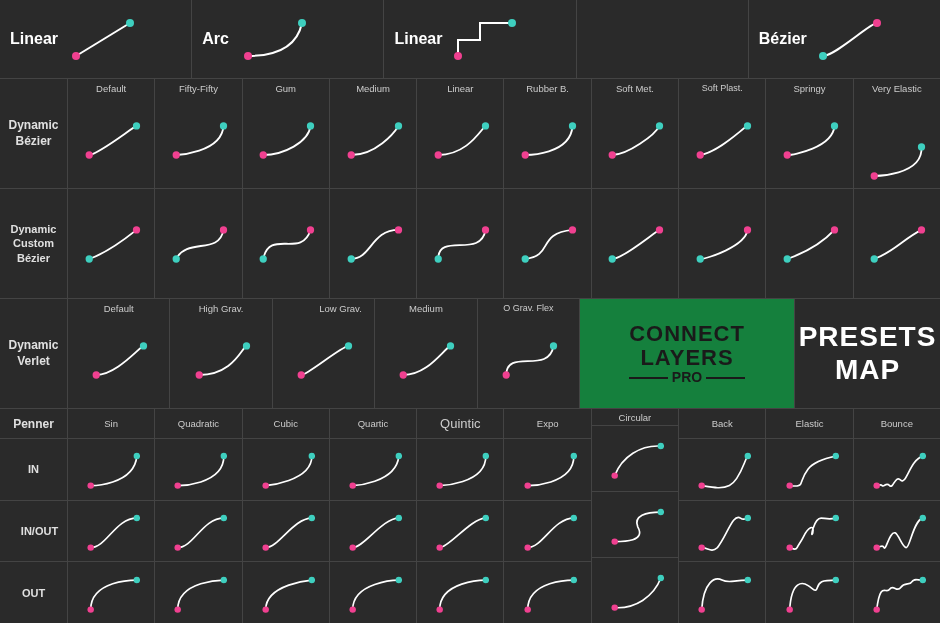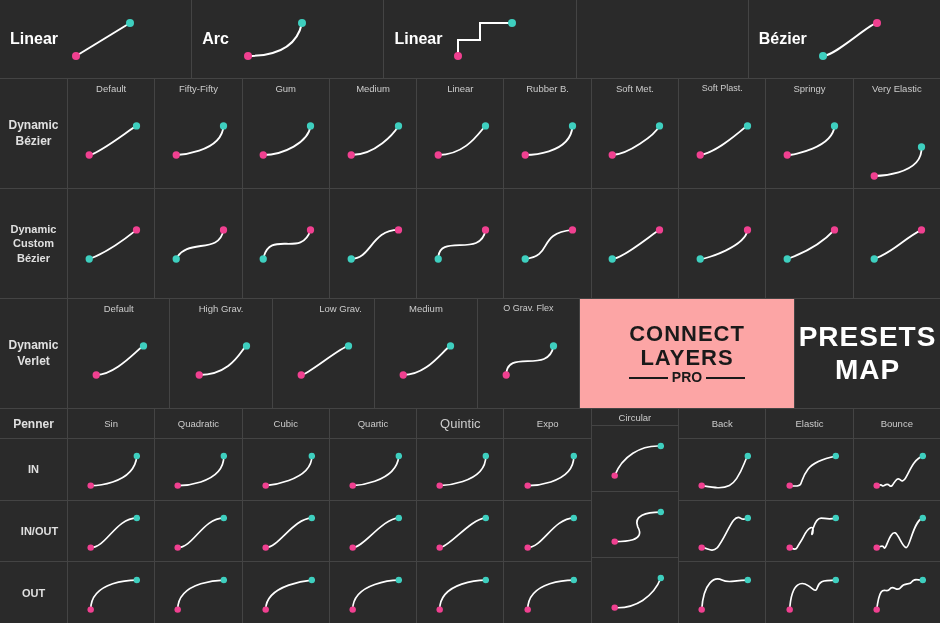--- a/index.html
+++ b/index.html
@@ -311,21 +311,21 @@
       <div style="font-size:9px;color:#ccc;margin-bottom:2px;">O Grav. Flex</div>
       <div style="flex:1;display:flex;align-items:center;justify-content:center;">
         <svg viewBox="0 0 65 55" width="65" height="50">
           <path d="M8,44 C8,14 55,44 60,12" class="curve-line"></path>
           <circle cx="8" cy="44" r="4" class="dot-pink"></circle>
             <circle cx="60" cy="12" r="4" class="dot-teal"></circle>
         </svg>
       </div>
     </div>
 
-    <div style="display:flex;align-items:center;justify-content:center;background:#fca5a5;flex:0 0 215px;border-right:1px solid #444;">
+    <div style="display:flex;align-items:center;justify-content:center;background:#15803d;flex:0 0 215px;border-right:1px solid #444;">
       <div style="text-align:center;color:#1a1a1a;font-weight:900;line-height:1.1;">
         <div style="font-size:22px;letter-spacing:1px;">CONNECT</div>
         <div style="font-size:22px;letter-spacing:1px;">LAYERS</div>
         <div style="display:flex;align-items:center;justify-content:center;gap:4px;">
           <div style="flex:1;height:2px;background:#1a1a1a;"></div>
           <div style="font-size:14px;font-weight:900;">PRO</div>
           <div style="flex:1;height:2px;background:#1a1a1a;"></div>
         </div>
       </div>
     </div>

